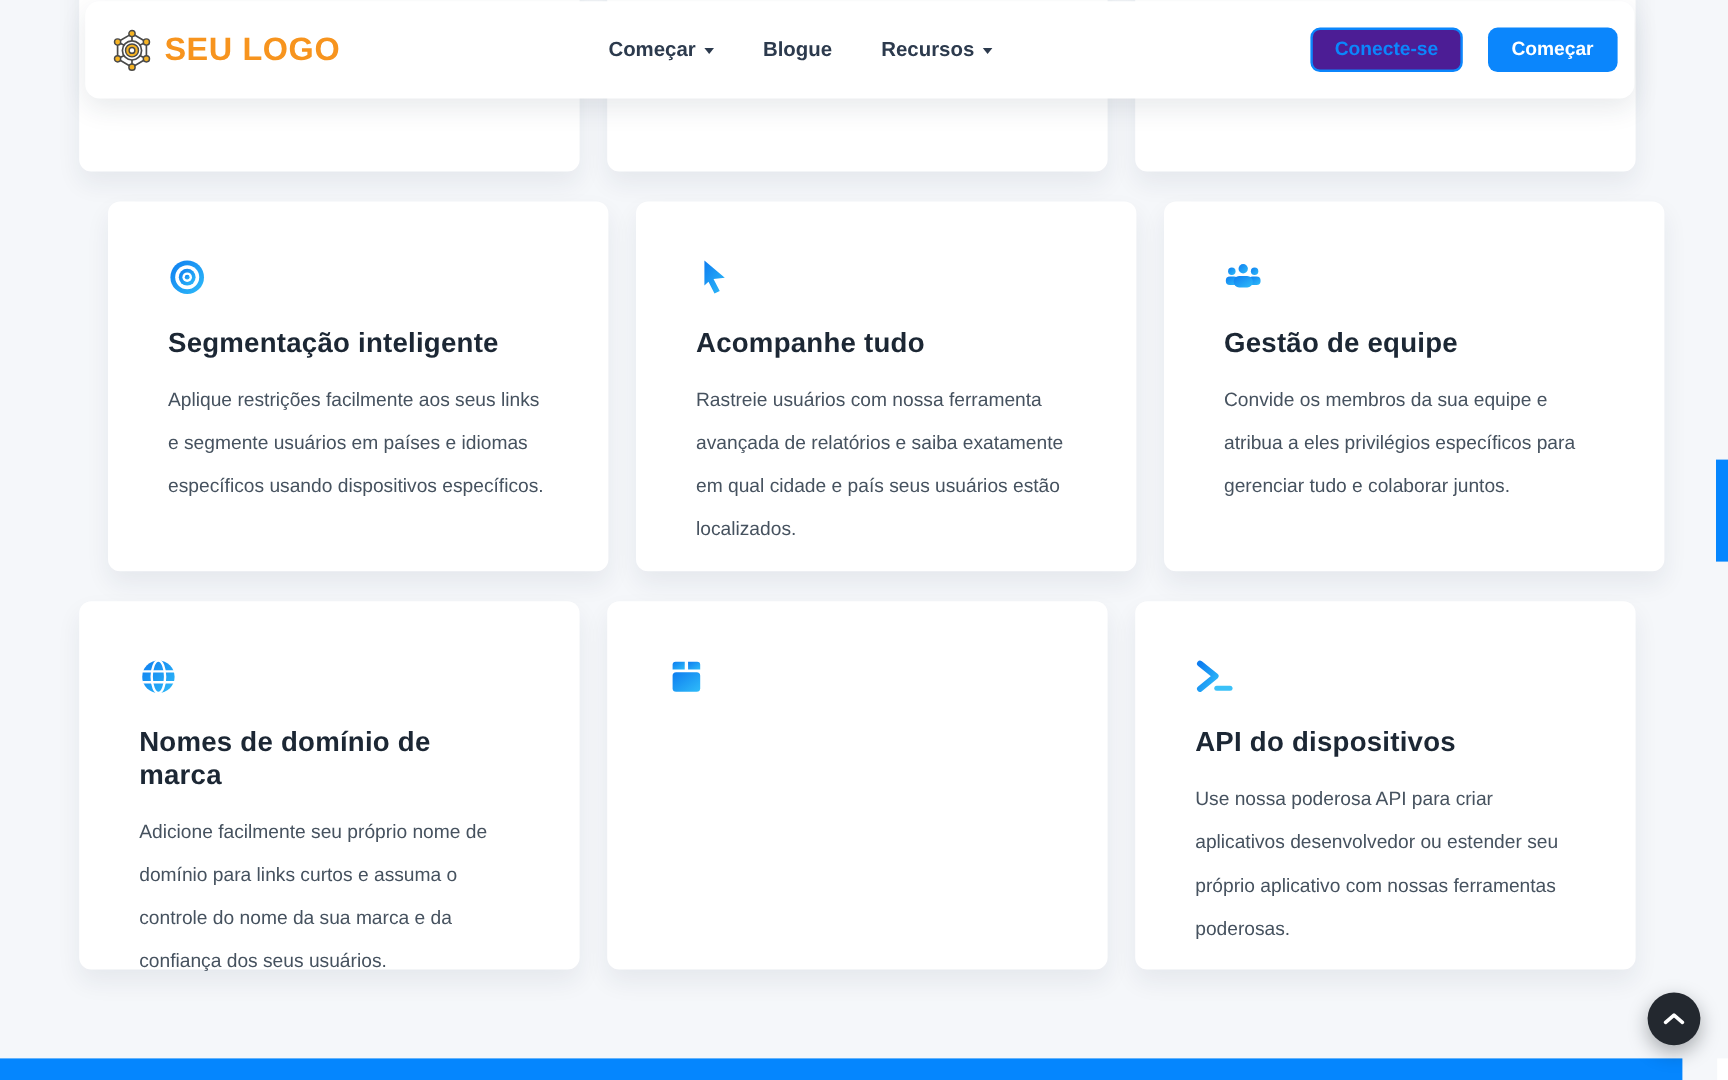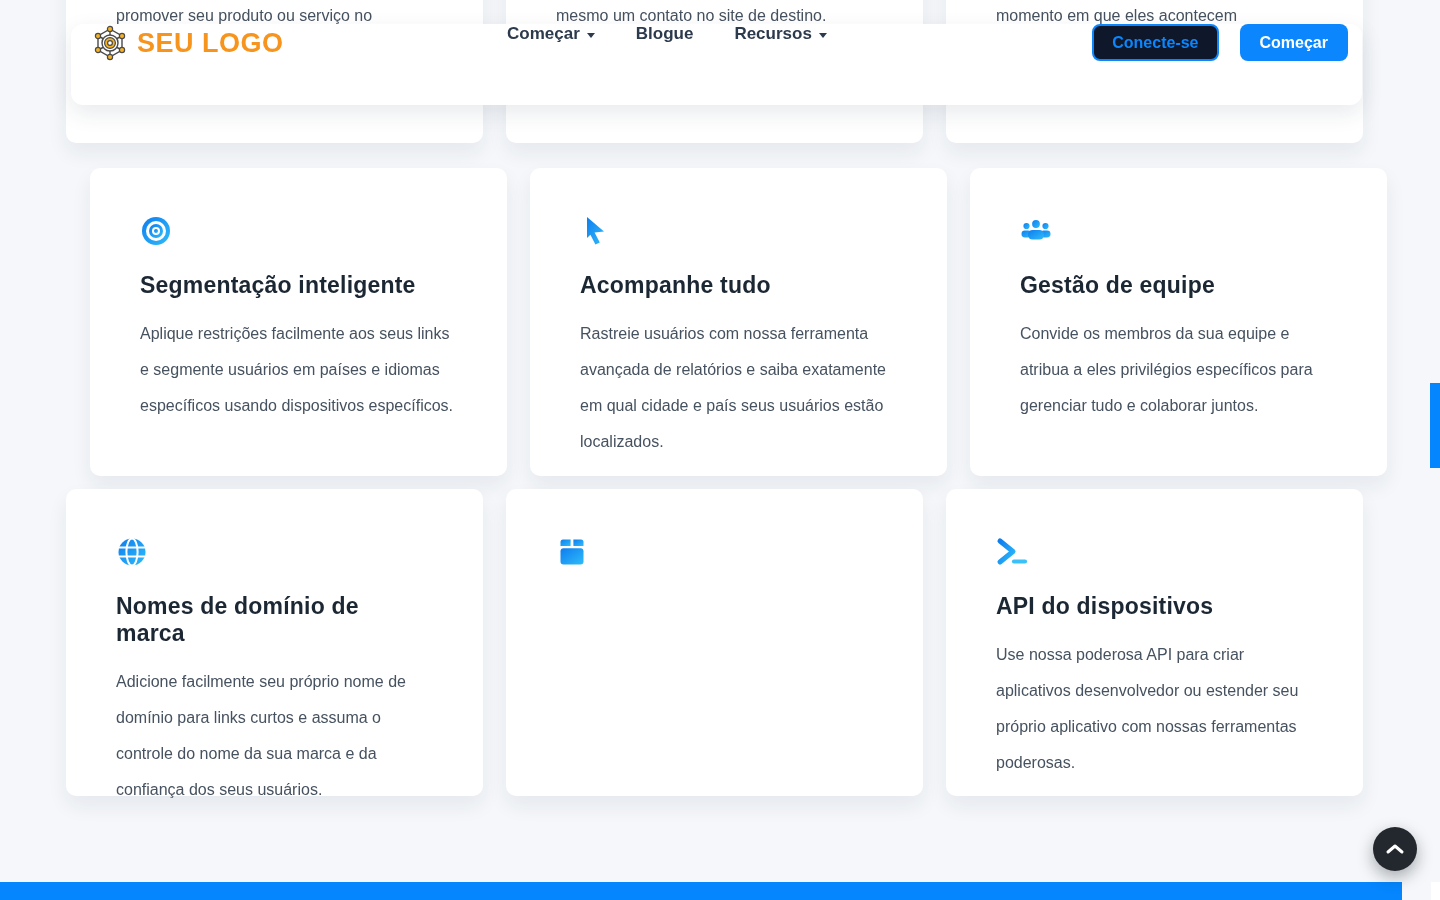--- a/index.html
+++ b/index.html
@@ -15,54 +15,54 @@
   .top-row { position:absolute; left:66px; top:-165px; display:flex; gap:23px; }
   .top-card {
     width:417px; height:308px; background:#ffffff; border-radius:10px;
     box-shadow:0 10px 20px rgba(34,48,73,0.07);
     padding:168px 50px 0 50px;
     font-size:16px; line-height:25.5px; color:#46525f;
   }
 
   
   .navbar {
-    position:absolute; left:71px; top:24px; width:1291px; height:81px;
+    position:absolute; left:71px; top:1px; width:1291px; height:81px;
     background:#ffffff; border-radius:12px;
     box-shadow:0 8px 22px rgba(34,48,73,0.10);
-    display:flex; align-items:flex-start; padding:0 14px 0 20px; z-index:20;
+    display:flex; align-items:center; padding:0 14px 0 20px; z-index:20;
   }
   .logo { display:flex; align-items:center; gap:8px; cursor:pointer; }
   .logo-text { font-size:27px; font-weight:800; color:#f7941e; letter-spacing:0.5px; white-space:nowrap; }
   .nav-links { position:absolute; left:436px; display:flex; align-items:center; gap:41px; }
   .nav-link {
     font-size:17px; font-weight:700; color:#2c3a4d; cursor:pointer;
     display:flex; align-items:center; gap:7px; white-space:nowrap;
   }
   .caret {
     width:0; height:0; border-left:4.5px solid transparent;
     border-right:4.5px solid transparent; border-top:5.5px solid #2c3a4d;
     display:inline-block; margin-top:2px;
   }
   .nav-actions { margin-left:auto; display:flex; align-items:center; gap:21px; }
   .btn {
     font-family:"Liberation Sans", sans-serif;
     font-size:16px; font-weight:700; border-radius:8px; cursor:pointer;
     height:37px; display:flex; align-items:center; justify-content:center;
   }
   .btn-outline {
-    background:#0f172a; color:#0b86fc; border:2px solid #0b86fc; padding:0 18px;
+    background:#4c1d95; color:#0b86fc; border:2px solid #0b86fc; padding:0 18px;
   }
   .btn-solid {
     background:#0b86fc; color:#ffffff; border:none; padding:0 20px;
   }
 
   
   .row { position:absolute; left:66px; display:flex; gap:23px; }
   .row-mid { top:168px;padding-left:24px; }
-  .row-bot { top:489px; }
+  .row-bot { top:501px; }
   .card {
     width:417px; background:#ffffff; border-radius:10px;
     box-shadow:0 10px 20px rgba(34,48,73,0.07);
     padding:47px 50px 0 50px;
   }
   .row-mid .card { height:308px; }
   .row-bot .card { height:307px; }
   .card-icon { width:32px; height:32px; display:block; }
   .card-title {
     margin-top:25px; font-size:23px; font-weight:700; color:#1c2734; letter-spacing:0.2px;

